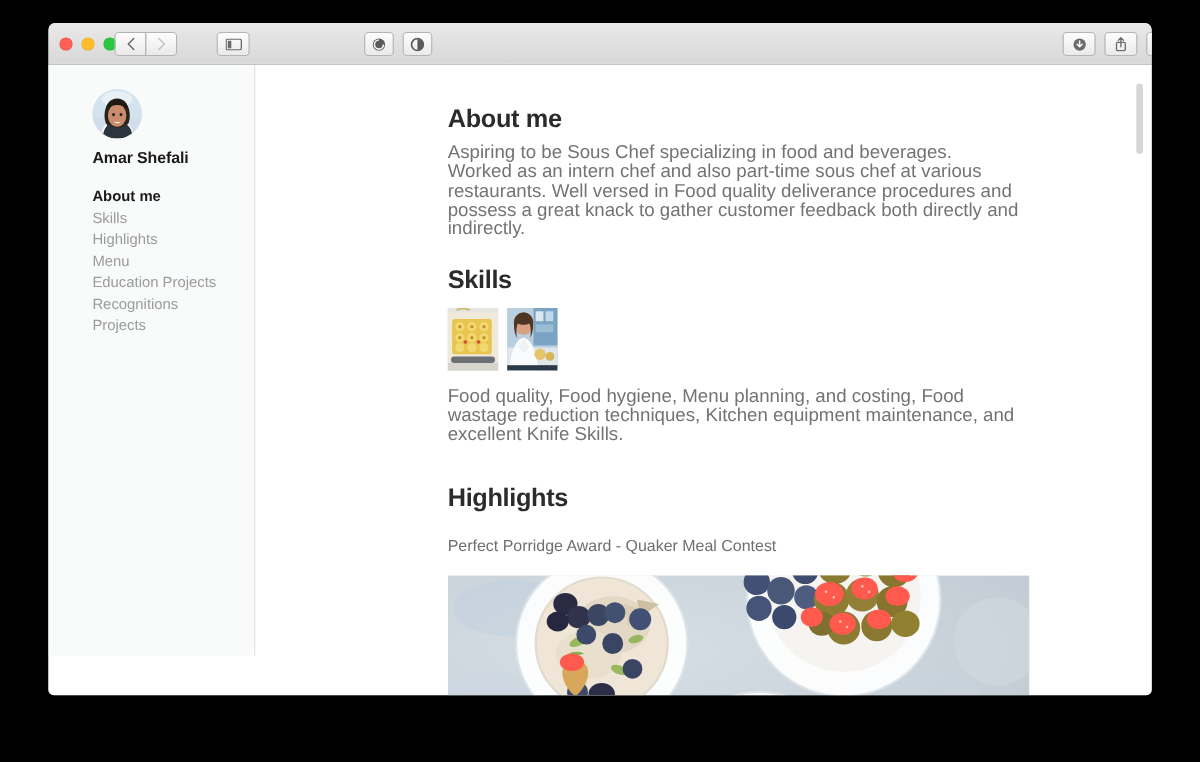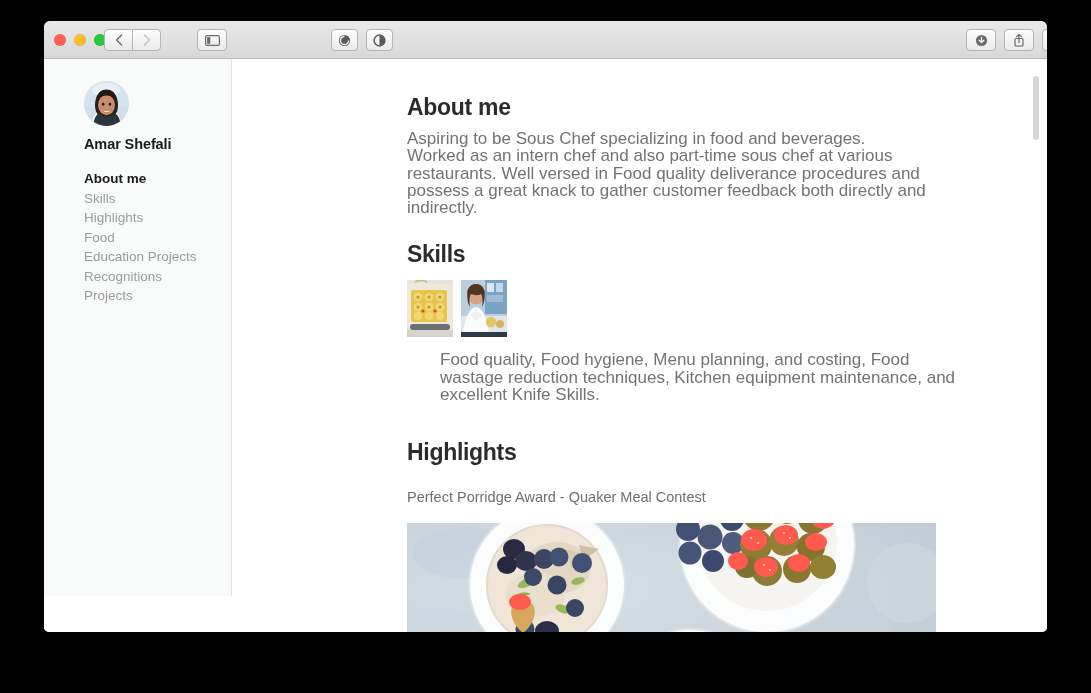--- a/index.html
+++ b/index.html
@@ -126,21 +126,21 @@
   }
   p.body-text {
     margin: 9px 0 0 0;
     font-size: 17px; line-height: 17.3px;
     color: #737373; width: 520px;
   }
   #skills-title { margin-top: 24px; }
   #skills-thumbs { display: flex; gap: 8px; margin-top: 12px; }
   .thumb { width: 46px; height: 57px; overflow: hidden; background: #ddd; }
   .thumb svg { display:block; }
-  #skills-text { margin-top: 14px; margin-left: 33px; }
+  #skills-text { margin-top: 14px; }
   #highlights-title { margin-top: 35px; }
   #highlight-caption {
     margin: 22px 0 0 0;
     font-size: 14.5px; color: #6f6f6f; line-height: 19px;
   }
   #highlight-photo {
     margin-top: 16px;
     width: 529px; height: 169px;
     overflow: hidden;
   }
@@ -256,21 +256,21 @@
           </g>
         </svg>
       </div>
 
       <div id="profile-name">Amar Shefali</div>
 
       <div id="nav-list">
         <div class="nav-item active">About me</div>
         <div class="nav-item">Skills</div>
         <div class="nav-item">Highlights</div>
-        <div class="nav-item">Food</div>
+        <div class="nav-item">Menu</div>
         <div class="nav-item">Education Projects</div>
         <div class="nav-item">Recognitions</div>
         <div class="nav-item">Projects</div>
       </div>
     </div>
 
     <div id="content">
 
       <h2 class="section-title">About me</h2>
       <p class="body-text">Aspiring to be Sous Chef specializing in food and beverages. Worked as an intern chef and also part-time sous chef at various restaurants. Well versed in Food quality deliverance procedures and possess a great knack to gather customer feedback both directly and indirectly.</p>

